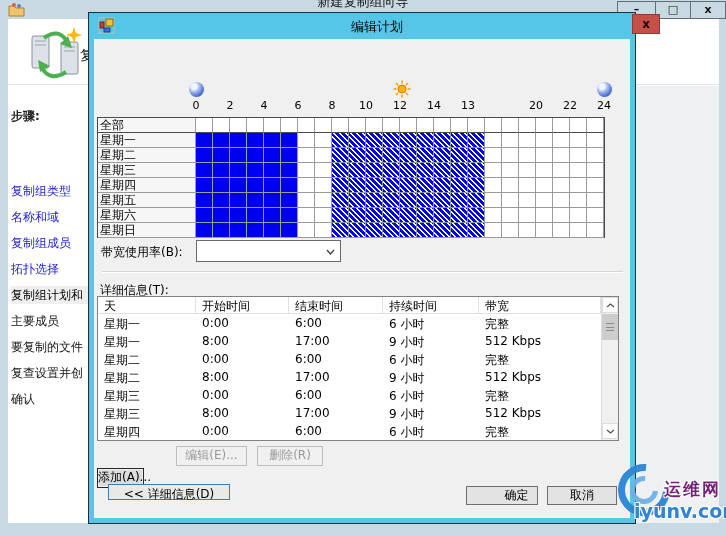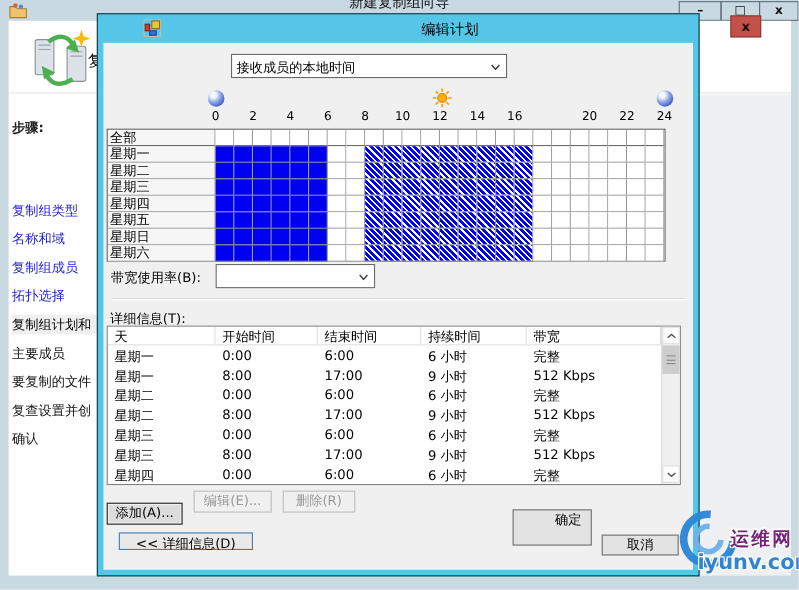--- a/index.html
+++ b/index.html
@@ -21,21 +21,21 @@
   .wiz-sidebar { position:absolute; left:0; top:0; width:190px; height:437px; background:#fff; overflow:hidden; }
   .steps-heading { position:absolute; left:3px; top:22px; font-weight:bold; font-size:12px; color:#222; }
   .step { position:absolute; left:3px; width:180px; height:18px; line-height:18px; font-size:12px; white-space:nowrap; }
   .step.link { color:#2222cc; cursor:pointer; }
   .step.current { color:#000; background:#efefef; }
   .step.upcoming { color:#111; }
 
   
   .dialog { position:absolute; left:88px; top:12px; width:548px; height:512px;
             background:#56c6e8; border:1px solid #15323f; }
-  .dlg-titlebar { position:absolute; left:0; top:0; width:576px; height:26px;margin-left:32px; }
+  .dlg-titlebar { position:absolute; left:0; top:0; width:576px; height:26px; }
   .dlg-title { position:absolute; left:0; top:5px; width:100%; text-align:center; font-size:13px; color:#000; }
   .dlg-icon { position:absolute; left:9px; top:4px; width:17px; height:17px; }
   .dlg-close { position:absolute; right:5px; top:1px; width:28px; height:20px; background:#c4504a;
                border:1px solid #8c3a34; color:#200808; font-weight:bold; font-size:12px;
                text-align:center; line-height:18px; cursor:pointer; }
   .dlg-content { position:absolute; left:5px; top:26px; width:536px; height:479px; background:#f0f0f0; }
 
   .lbl { position:absolute; font-size:12px; color:#000; white-space:nowrap; }
   .combo { position:absolute; background:#fff; border:1px solid #6a6a6a; }
   .combo .val { position:absolute; left:4px; top:3px; font-size:12px; white-space:nowrap; }
@@ -153,26 +153,20 @@
           <rect x="8" y="2" width="7" height="7" fill="#f4c430" stroke="#8a6d1d"></rect>
           <rect x="2" y="5" width="4" height="6" fill="#cc3b2f" stroke="#7a1f17"></rect>
           <rect x="6" y="11" width="6" height="4" fill="#3f6fd4" stroke="#1f3f8a"></rect>
         </svg>
       </div>
       <div class="dlg-title">编辑计划</div>
       <div class="dlg-close"><span>x</span></div>
     </div>
 
     <div class="dlg-content">
-      <div class="combo" style="left:116px;top:10px;width:251px;height:22px;">
-        <span class="val">接收成员的本地时间</span>
-        <svg class="chev" width="9" height="6" viewBox="0 0 9 6">
-            <polyline points="1,1 4.5,5 8,1" fill="none" stroke="#444" stroke-width="1.4"></polyline>
-          </svg>
-      </div>
 
       <div class="icon-moon" style="left:95px;top:43px;"></div>
       <svg class="icon-sun" style="left:299px;top:41px;" viewBox="0 0 18 18">
         <circle cx="9" cy="9" r="4" fill="#ffb200" stroke="#e07c00"></circle>
         <g stroke="#ffa000" stroke-width="1.6">
           <line x1="9" y1="0.5" x2="9" y2="3.5"></line>
             <line x1="9" y1="14.5" x2="9" y2="17.5"></line>
           <line x1="0.5" y1="9" x2="3.5" y2="9"></line>
             <line x1="14.5" y1="9" x2="17.5" y2="9"></line>
           <line x1="3" y1="3" x2="5.2" y2="5.2"></line>
@@ -185,21 +179,21 @@
 
       <div id="hours">
           <div class="hourlbl" style="left: 92px;">0</div>
           <div class="hourlbl" style="left: 126px;">2</div>
           <div class="hourlbl" style="left: 160px;">4</div>
           <div class="hourlbl" style="left: 194px;">6</div>
           <div class="hourlbl" style="left: 228px;">8</div>
           <div class="hourlbl" style="left: 262px;">10</div>
           <div class="hourlbl" style="left: 296px;">12</div>
           <div class="hourlbl" style="left: 330px;">14</div>
-          <div class="hourlbl" style="left: 364px;">16</div>
+          <div class="hourlbl" style="left: 364px;">13</div>
           <div class="hourlbl" style="left: 398px; margin-top: 20px;">18</div>
           <div class="hourlbl" style="left: 432px;">20</div>
           <div class="hourlbl" style="left: 466px;">22</div>
           <div class="hourlbl" style="left: 500px;">24</div>
         </div>
       <div class="sched" id="sched">
           <div class="srow allrow">
             <div class="daylbl">全部</div>
             <div class="cell"></div>
             <div class="cell"></div>
@@ -355,48 +349,48 @@
             <div class="cell ltd"></div>
             <div class="cell"></div>
             <div class="cell"></div>
             <div class="cell"></div>
             <div class="cell"></div>
             <div class="cell"></div>
             <div class="cell"></div>
             <div class="cell"></div>
           </div>
           <div class="srow">
+            <div class="daylbl">星期六</div>
+            <div class="cell full"></div>
+            <div class="cell full"></div>
+            <div class="cell full"></div>
+            <div class="cell full"></div>
+            <div class="cell full"></div>
+            <div class="cell full"></div>
+            <div class="cell"></div>
+            <div class="cell"></div>
+            <div class="cell ltd"></div>
+            <div class="cell ltd"></div>
+            <div class="cell ltd"></div>
+            <div class="cell ltd"></div>
+            <div class="cell ltd"></div>
+            <div class="cell ltd"></div>
+            <div class="cell ltd"></div>
+            <div class="cell ltd"></div>
+            <div class="cell ltd"></div>
+            <div class="cell"></div>
+            <div class="cell"></div>
+            <div class="cell"></div>
+            <div class="cell"></div>
+            <div class="cell"></div>
+            <div class="cell"></div>
+            <div class="cell"></div>
+          </div>
+          <div class="srow">
             <div class="daylbl">星期日</div>
-            <div class="cell full"></div>
-            <div class="cell full"></div>
-            <div class="cell full"></div>
-            <div class="cell full"></div>
-            <div class="cell full"></div>
-            <div class="cell full"></div>
-            <div class="cell"></div>
-            <div class="cell"></div>
-            <div class="cell ltd"></div>
-            <div class="cell ltd"></div>
-            <div class="cell ltd"></div>
-            <div class="cell ltd"></div>
-            <div class="cell ltd"></div>
-            <div class="cell ltd"></div>
-            <div class="cell ltd"></div>
-            <div class="cell ltd"></div>
-            <div class="cell ltd"></div>
-            <div class="cell"></div>
-            <div class="cell"></div>
-            <div class="cell"></div>
-            <div class="cell"></div>
-            <div class="cell"></div>
-            <div class="cell"></div>
-            <div class="cell"></div>
-          </div>
-          <div class="srow">
-            <div class="daylbl">星期六</div>
             <div class="cell full"></div>
             <div class="cell full"></div>
             <div class="cell full"></div>
             <div class="cell full"></div>
             <div class="cell full"></div>
             <div class="cell full"></div>
             <div class="cell"></div>
             <div class="cell"></div>
             <div class="cell ltd"></div>
             <div class="cell ltd"></div>
@@ -507,26 +501,26 @@
               </div>
             </div>
           <div class="sbtn" style="top:126px;">
             <svg width="9" height="5" viewBox="0 0 9 5">
                 <polyline points="1,1 4.5,4 8,1" fill="none" stroke="#555" stroke-width="1.3"></polyline>
               </svg>
           </div>
         </div>
       </div>
 
-      <div class="btn focusdark" style="left:3px;top:418px;width:69px;height:20px;">添加(A)...</div>
+      <div class="btn focusdark" style="left:3px;top:429px;width:47px;height:20px;">添加(A)...</div>
       <div class="btn disabled" style="left:82px;top:407px;width:71px;height:20px;">编辑(E)...</div>
       <div class="btn disabled" style="left:163px;top:407px;width:66px;height:20px;">删除(R)</div>
 
       <div class="btn bluefocus" style="left:14px;top:445px;width:122px;height:16px;line-height:18px;">&lt;&lt; 详细信息(D)</div>
-      <div class="btn" style="left:372px;top:424px;width:72px;height:33px;padding-left:29px;">确定</div>
+      <div class="btn" style="left:372px;top:447px;width:72px;height:19px;padding-left:29px;">确定</div>
       <div class="btn" style="left:453px;top:447px;width:70px;height:19px;">取消</div>
     </div>
   </div>
 
   <div class="wm">
     <div class="wm-ring"></div>
     <div class="wm-ring2"></div>
     <div class="wm-name">运维网</div>
     <div class="wm-url">iyunv.com</div>
   </div>

